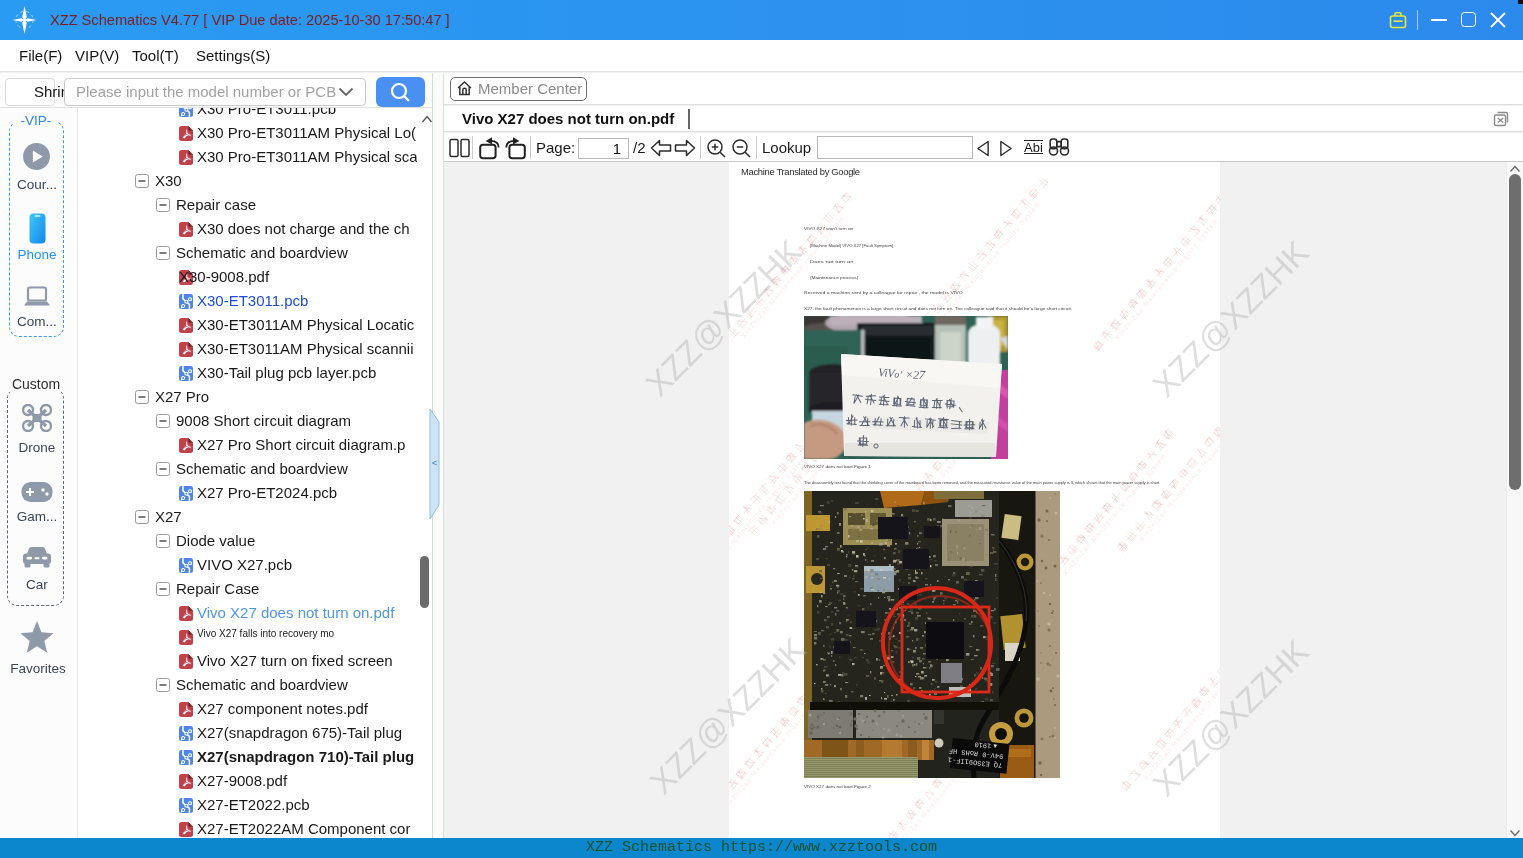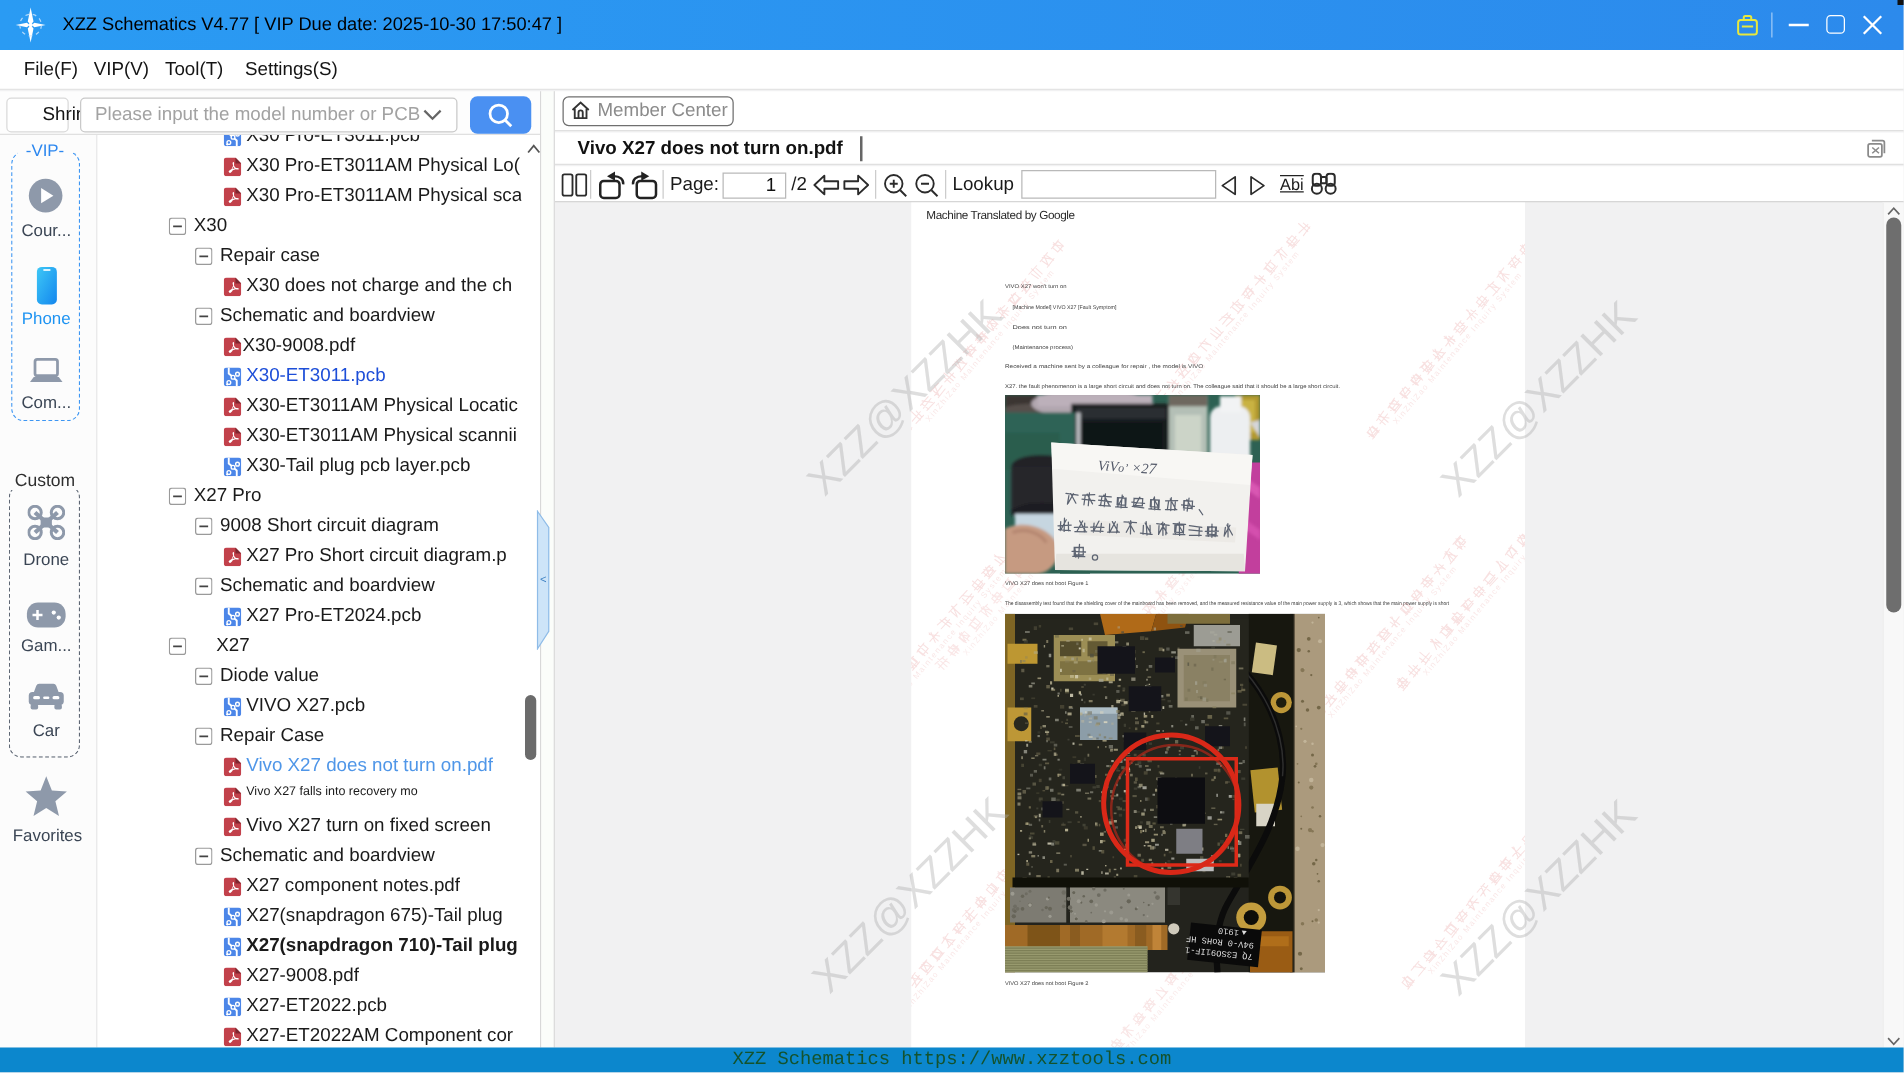--- a/index.html
+++ b/index.html
@@ -13,21 +13,21 @@
         <path d="M14.5 2 L16.8 13.2 L14.5 16 L12.2 13.2 Z"></path>
 <path d="M14.5 30 L16.8 18.8 L14.5 16 L12.2 18.8 Z"></path>
 <path d="M2.5 16 L11.5 14.2 L13.7 16 L11.5 17.8 Z"></path>
 <path d="M26.5 16 L17.5 14.2 L15.3 16 L17.5 17.8 Z"></path>
 <circle cx="14.5" cy="16" r="1.6"></circle>
       </g>
 <g stroke="#cfe6fb" stroke-width="1" fill="none" stroke-dasharray="3 3" opacity="0.8">
 <circle cx="14.5" cy="16" r="8.6"></circle>
       </g>
     </svg>
-<div class="abs" style="left:50px;top:0;height:40px;line-height:40px;color:#000000;font-size:14.6px;">XZZ Schematics V4.77 [ VIP Due date: 2025-10-30 17:50:47 ]</div>
+<div class="abs" style="left:50px;top:0;height:40px;line-height:40px;color:#7f1d1d;font-size:14.6px;">XZZ Schematics V4.77 [ VIP Due date: 2025-10-30 17:50:47 ]</div>
 <svg class="abs" style="left:1389px;top:11px" width="18" height="18" viewBox="0 0 18 18" fill="none" stroke="#e8e83c" stroke-width="1.6">
 <rect x="1.5" y="5" width="15" height="11.5" rx="2"></rect>
 <path d="M6 5 V3 a1.2 1.2 0 0 1 1.2 -1.2 h3.6 a1.2 1.2 0 0 1 1.2 1.2 V5"></path>
 <line x1="4.5" y1="10.2" x2="13.5" y2="10.2"></line>
     </svg>
 <div class="abs" style="left:1417px;top:10px;width:1px;height:20px;background:rgba(255,255,255,0.55);"></div>
 <div class="abs" style="left:1431px;top:19px;width:16px;height:2px;background:#fff;"></div>
 <div class="abs" style="left:1461px;top:12px;width:15px;height:15px;border:1.8px solid #fff;border-radius:3.5px;"></div>
 <svg class="abs" style="left:1489px;top:11px" width="18" height="18" viewBox="0 0 18 18" stroke="#fff" stroke-width="1.8">
 <line x1="2" y1="2" x2="16" y2="16"></line>
@@ -162,21 +162,21 @@
 <svg class="abs" style="left:78px;top:138px" width="14" height="14" viewBox="0 0 14 14">
         <rect x="0.5" y="0.5" width="13" height="13" rx="2" fill="#fff" stroke="#9a9a9a"></rect>
         <line x1="3.5" y1="7" x2="10.5" y2="7" stroke="#444" stroke-width="1.4"></line>
       </svg>
 <div class="abs" style="left:98px;top:136px;width:400px;font-size:15px;color:#1a1a1a;white-space:nowrap;">Schematic and boardview</div>
 <svg class="abs" style="left:101px;top:162px" width="14" height="15" viewBox="0 0 14 15">
         <path d="M2.5 0 H9.3 L14 4.7 V12.5 a2.5 2.5 0 0 1 -2.5 2.5 H2.5 A2.5 2.5 0 0 1 0 12.5 V2.5 A2.5 2.5 0 0 1 2.5 0 Z" fill="#c2414b"></path>
         <path d="M9.3 0 L14 4.7 L9.3 4.7 Z" fill="#7e2730"></path>
         <path d="M4.1 11.6 C3.4 10.9 5.6 9.6 6.1 9.4 C6.7 8.4 7.3 7.1 7.5 6.3 C7 5.3 6.9 3.7 7.6 3.6 C8.5 3.5 8.3 5.2 8.1 6.1 C8.5 7 9.2 7.9 9.8 8.4 C10.8 8.3 12.2 8.5 12.1 9.2 C12 10 10.4 9.6 9.6 9.3 C8.8 9.5 7.9 9.8 7.2 10.2 C6.6 11.2 5.7 12.4 4.9 12.3 C4.5 12.2 4.2 12 4.1 11.6 Z M7.7 7.4 C7.5 8 7.2 8.6 6.9 9.2 C7.5 9 8.1 8.8 8.7 8.7 C8.3 8.3 8 7.9 7.7 7.4 Z" fill="#fff"></path>
       </svg>
-<div class="abs" style="left:116px;top:160px;width:400px;font-size:15px;color:#1a1a1a;white-space:nowrap;">X30-9008.pdf</div>
+<div class="abs" style="left:101px;top:160px;width:400px;font-size:15px;color:#1a1a1a;white-space:nowrap;">X30-9008.pdf</div>
 <svg class="abs" style="left:101px;top:186px" width="14" height="15" viewBox="0 0 14 15">
         <rect x="0" y="0" width="14" height="15" rx="2.5" fill="#4c86e8"></rect>
         <g stroke="#fff" stroke-width="1.5" fill="none">
           <path d="M4 0 v4.8 l2.4 2"></path>
           <path d="M10.4 15 v-4.6 l-2.2 -1.9"></path>
           <path d="M2.2 14 l1.3 -1.2"></path>
         </g>
         <g stroke="#fff" stroke-width="1.1" fill="#4c86e8">
           <circle cx="7.4" cy="7.8" r="1.5"></circle>
           <circle cx="11" cy="5.3" r="1.5"></circle>
@@ -242,21 +242,21 @@
           <circle cx="7.4" cy="7.8" r="1.5"></circle>
           <circle cx="11" cy="5.3" r="1.5"></circle>
           <circle cx="4.1" cy="12" r="1.5"></circle>
         </g>
       </svg>
 <div class="abs" style="left:119px;top:376px;width:400px;font-size:15px;color:#1a1a1a;white-space:nowrap;">X27 Pro-ET2024.pcb</div>
 <svg class="abs" style="left:57px;top:402px" width="14" height="14" viewBox="0 0 14 14">
         <rect x="0.5" y="0.5" width="13" height="13" rx="2" fill="#fff" stroke="#9a9a9a"></rect>
         <line x1="3.5" y1="7" x2="10.5" y2="7" stroke="#444" stroke-width="1.4"></line>
       </svg>
-<div class="abs" style="left:77px;top:400px;width:400px;font-size:15px;color:#1a1a1a;white-space:nowrap;margin-left:18px;">X27</div>
+<div class="abs" style="left:77px;top:400px;width:400px;font-size:15px;color:#1a1a1a;white-space:nowrap;">X27</div>
 <svg class="abs" style="left:78px;top:426px" width="14" height="14" viewBox="0 0 14 14">
         <rect x="0.5" y="0.5" width="13" height="13" rx="2" fill="#fff" stroke="#9a9a9a"></rect>
         <line x1="3.5" y1="7" x2="10.5" y2="7" stroke="#444" stroke-width="1.4"></line>
       </svg>
 <div class="abs" style="left:98px;top:424px;width:400px;font-size:15px;color:#1a1a1a;white-space:nowrap;">Diode value</div>
 <svg class="abs" style="left:101px;top:450px" width="14" height="15" viewBox="0 0 14 15">
         <rect x="0" y="0" width="14" height="15" rx="2.5" fill="#4c86e8"></rect>
         <g stroke="#fff" stroke-width="1.5" fill="none">
           <path d="M4 0 v4.8 l2.4 2"></path>
           <path d="M10.4 15 v-4.6 l-2.2 -1.9"></path>

